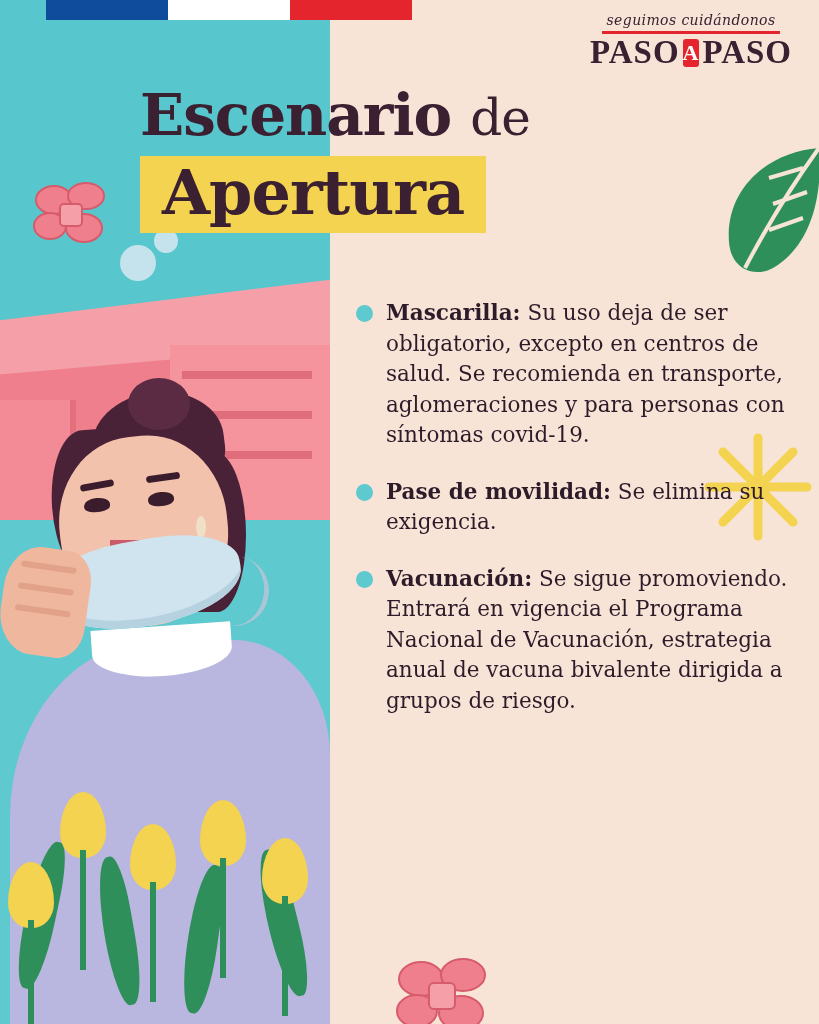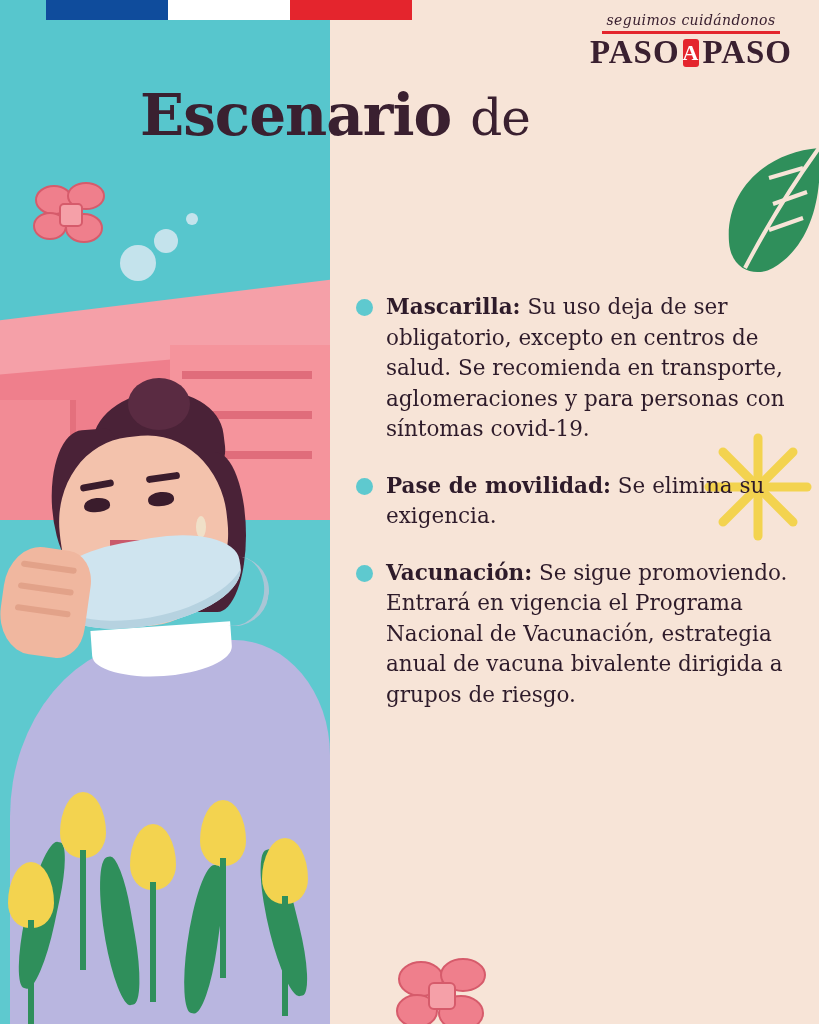--- a/index.html
+++ b/index.html
@@ -328,21 +328,21 @@
     position: absolute;
     left: 48px; top: 265px;
     font-family: "DejaVu Serif", serif;
     font-weight: bold;
     font-size: 21px;
     color: #2e1b2a;
   }
 
   .bullets {
     position: absolute;
-    left: 24px; top: 292px;
+    left: 24px; top: 298px;
     width: 450px;
   }
   .bullet {
     position: relative;
     padding-left: 32px;
     margin-bottom: 26px;
     font-family: "DejaVu Serif", serif;
     font-size: 21.5px;
     line-height: 1.42;
     color: #2e1b2a;
@@ -468,20 +468,21 @@
     <div class="flag-blue"></div>
     <div class="flag-white"></div>
     <div class="flag-red"></div>
   </div>
 
   <div class="title-wrap">
     <div class="title-line1">
       <span>Escenario</span>
       <span class="de">de</span>
     </div>
+    <div class="title-line2">Apertura</div>
   </div>
 
   <svg class="flower-bot" viewBox="0 0 96 80">
     <g fill="#ef7f8c" stroke="#d65b6b" stroke-width="2">
       <ellipse cx="26" cy="24" rx="22" ry="17"></ellipse>
       <ellipse cx="68" cy="20" rx="22" ry="16"></ellipse>
       <ellipse cx="22" cy="56" rx="20" ry="16"></ellipse>
       <ellipse cx="66" cy="58" rx="22" ry="17"></ellipse>
       <rect x="34" y="28" width="26" height="26" rx="5" fill="#f5a0a8"></rect>
     </g>

